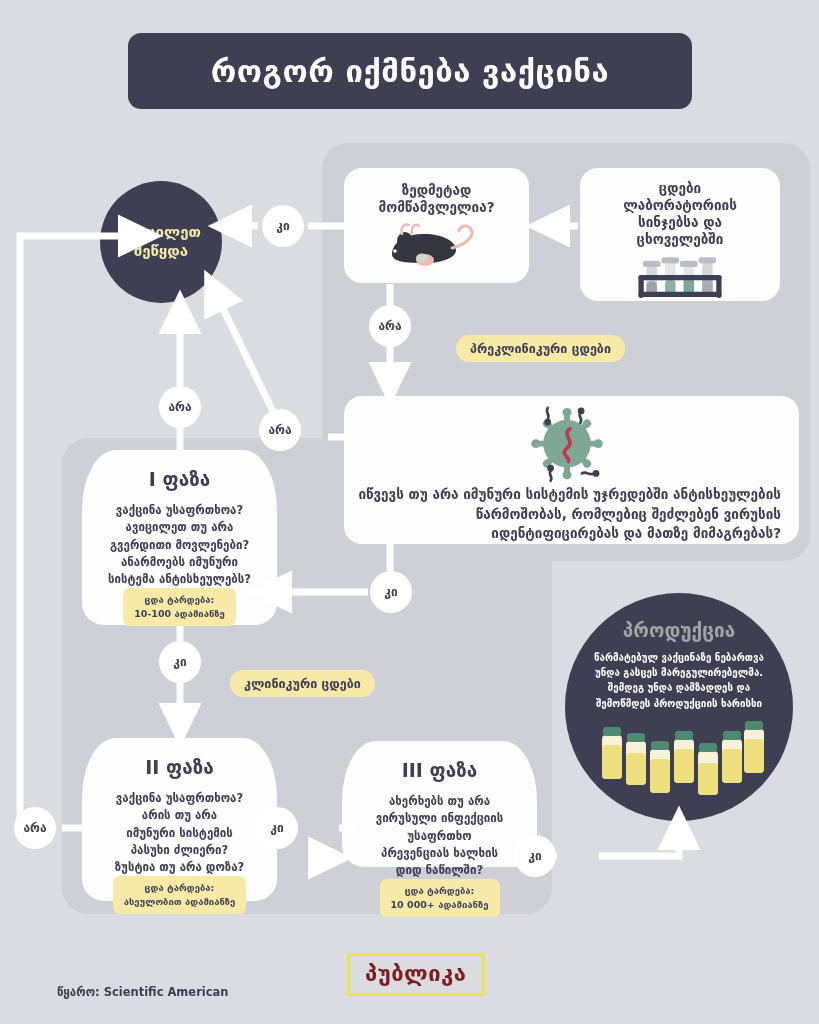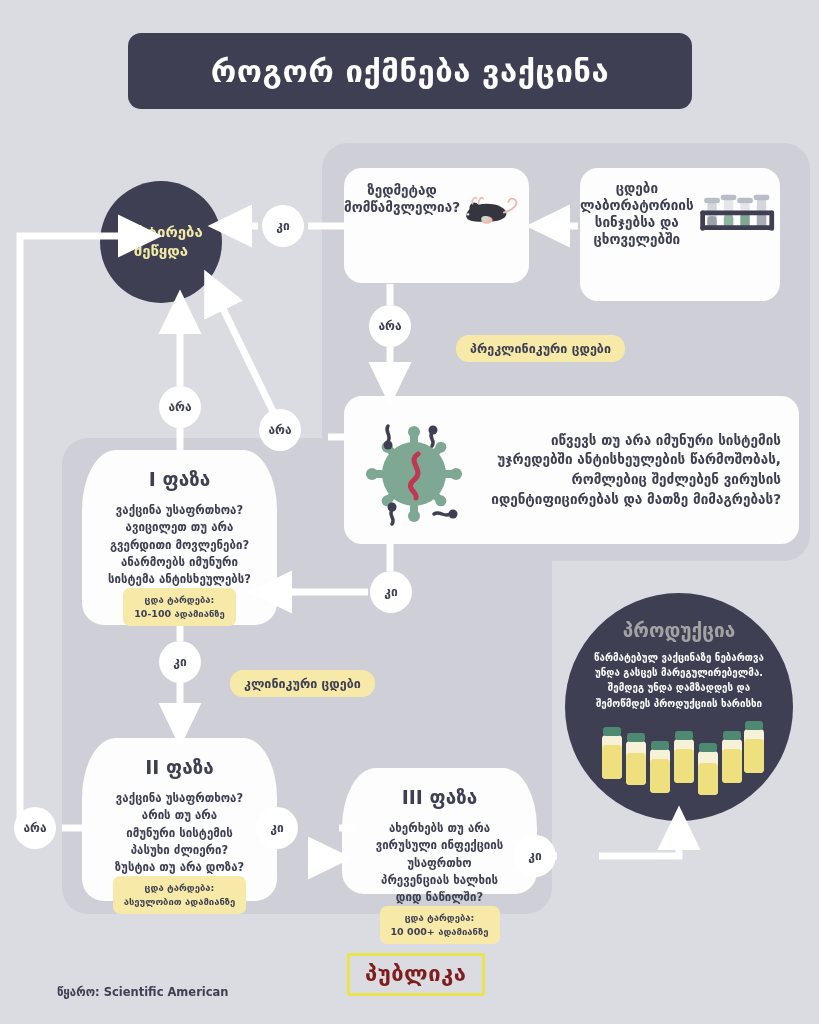--- a/index.html
+++ b/index.html
@@ -26,21 +26,21 @@
 
   
   .panel { position: absolute; background: #cfcfd8; border-radius: 26px; }
   .panel-preclinical { left: 322px; top: 143px; width: 488px; height: 418px; }
   .panel-clinical    { left: 62px;  top: 438px; width: 490px; height: 476px;
                        border-radius: 26px 26px 26px 26px; }
 
   
   .card {
     position: absolute; background: #fdfdfd; border-radius: 18px;
-    display: flex; flex-direction: row; 
+    display: flex; flex-direction: column; align-items: center;
     justify-content: flex-start; text-align: center;
     color: #3e3f52;
   }
   .card-title { font-size: 15px; font-weight: bold; line-height: 1.25; }
 
   
   .card-toxic { left: 344px; top: 168px; width: 185px; height: 115px; padding-top: 14px; }
   .card-toxic .card-title { font-size: 13.5px; }
 
   
@@ -65,21 +65,21 @@
   }
   .phase h3 { font-size: 19px; font-weight: bold; margin-top: 18px; }
   .phase p  { font-size: 11.5px; font-weight: bold; line-height: 1.5; margin-top: 12px; padding: 0 12px; }
   .badge {
     background: #f7eaa8; border-radius: 7px; padding: 5px 11px;
     font-size: 9.5px; font-weight: bold; line-height: 1.45; color: #3e3f52;
     margin-top: auto; margin-bottom: 14px;
   }
   .phase-1 { left: 82px; top: 450px; width: 195px; height: 175px; }
   .phase-2 { left: 82px; top: 738px; width: 195px; height: 163px; }
-  .phase-3 { left: 342px; top: 768px; width: 195px; height: 126px; }
+  .phase-3 { left: 342px; top: 741px; width: 195px; height: 126px; }
 
   
   .circle-dark {
     position: absolute; border-radius: 50%;
     background: #3e3f52; color: #f3e9a6;
     display: flex; flex-direction: column; align-items: center; justify-content: center;
     text-align: center;
   }
   .stop-circle { left: 100px; top: 181px; width: 122px; height: 122px; }
   .stop-circle span { font-size: 15px; font-weight: bold; line-height: 1.3; }
@@ -171,21 +171,21 @@
       <path d="M339,828 L356,828"></path>
 
       <path d="M300,858 L330,858" marker-end="url(#ah)" stroke="none"></path>
 
       <path d="M537,856 L557,856"></path>
       <path d="M599,856 L679,856 L679,828" marker-end="url(#ah)"></path>
     </g>
   </svg>
 
   <div class="circle-dark stop-circle">
-    <span>ტესტირება</span>
+    <span>ავიცილეთ</span>
     <span>შეწყდა</span>
   </div>
 
   <div class="card card-lab">
     <div class="card-title" style="white-space:pre-line">ცდები
 ლაბორატორიის
 სინჯებსა და
 ცხოველებში</div>
     <svg width="110" height="56" viewBox="0 0 110 56" style="margin-top:4px">
       <rect x="17" y="15" width="12" height="34" rx="5" fill="#d3d6da"></rect>

